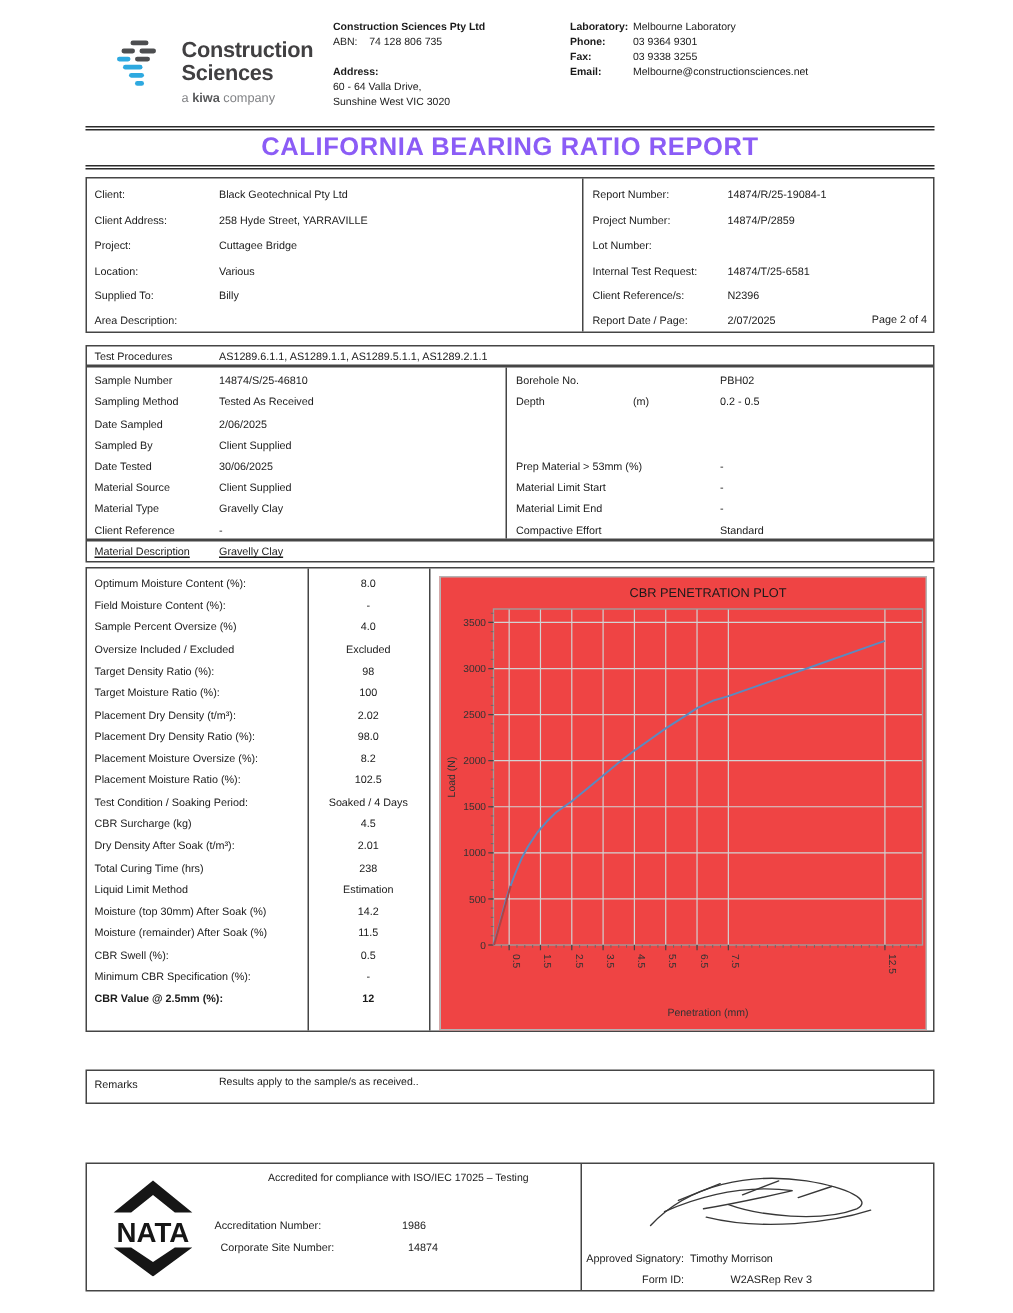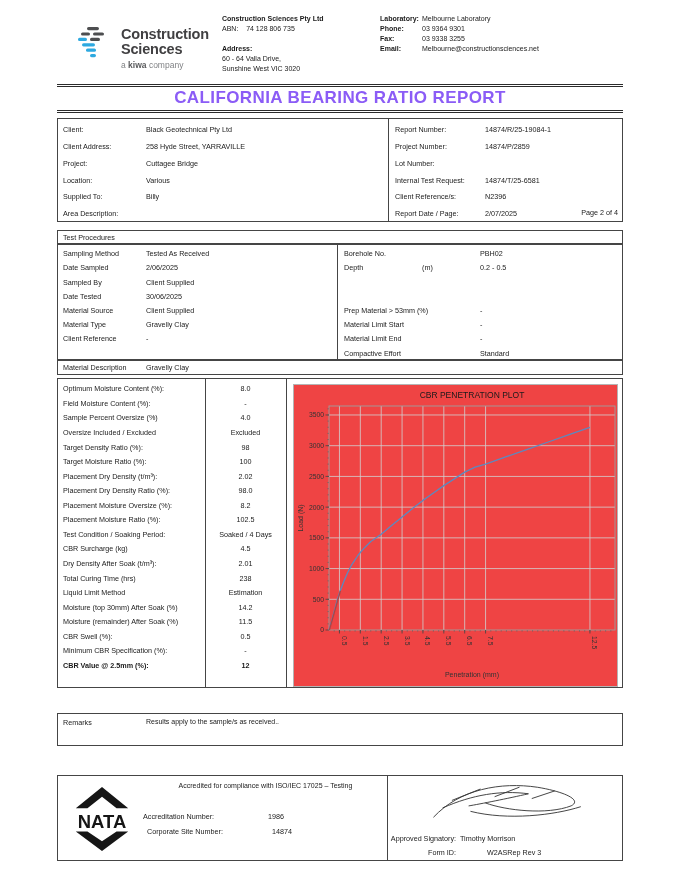--- a/index.html
+++ b/index.html
@@ -152,30 +152,34 @@
       </div>
       <div class="row">
         <span class="lbl">Report Date / Page:</span>
         <span class="val">2/07/2025</span>
       </div>
     </div>
   <span class="abs" style="right:4px;bottom:4px;font-size:7.2px;">Page 2 of 4</span>
 </div>
 
 <div class="box" style="left:57px;top:230px;width:566px;height:14px;">
-  <div class="row t-row" style="padding-top:2px;flex-direction:column;">
+  <div class="row t-row" style="padding-top:2px;">
     <span class="lbl" style="width:83px;padding-left:5px;">Test Procedures</span>
     <span class="val">AS1289.6.1.1, AS1289.1.1, AS1289.5.1.1, AS1289.2.1.1</span>
   </div>
 </div>
 
 <div class="box" style="left:57px;top:244px;width:566px;height:116px;">
   <div class="vline" style="left:279px;"></div>
   <div class="abs t-row sm-left" style="left:0;top:2px;width:279px;">
       <div class="row">
+        <span class="lbl">Sample Number</span>
+        <span class="val">14874/S/25-46810</span>
+      </div>
+      <div class="row">
         <span class="lbl">Sampling Method</span>
         <span class="val">Tested As Received</span>
       </div>
       <div class="row">
         <span class="lbl">Date Sampled</span>
         <span class="val">2/06/2025</span>
       </div>
       <div class="row">
         <span class="lbl">Sampled By</span>
         <span class="val">Client Supplied</span>
@@ -234,21 +238,21 @@
         <span class="val">-</span>
       </div>
       <div class="row">
         <span class="lbl">Compactive Effort</span>
         <span class="mid"></span>
         <span class="val">Standard</span>
       </div>
     </div>
 </div>
 <div class="box" style="left:57px;top:360px;width:566px;height:14.5px;">
-  <div class="row t-row" style="padding-top:2.2px;">
+  <div class="row t-row" style="padding-top:2.2px;text-decoration:underline;">
     <span class="lbl" style="width:83px;padding-left:5px;">Material Description</span>
     <span class="val">Gravelly Clay</span>
   </div>
 </div>
 
 <div class="box" style="left:57px;top:378px;width:566px;height:310px;">
   <div class="vline" style="left:147px;"></div>
   <div class="vline" style="left:228px;"></div>
   <div class="res-rows">
       <div class="row">
@@ -475,21 +479,21 @@
         <text x="30" y="63.08842567196927" font-size="6.8" fill="#333" font-family="Liberation Sans, sans-serif" text-anchor="end">3000</text>
         <line x1="31.5" y1="29.96982995063084" x2="35" y2="29.96982995063084" stroke="#444" stroke-width="0.8"></line>
         <text x="30" y="32.36982995063084" font-size="6.8" fill="#333" font-family="Liberation Sans, sans-serif" text-anchor="end">3500</text>
         <polyline points="35.0,245.0 39.2,230.3 43.4,214.3 45.4,208.1 49.6,197.1 53.8,187.2 58.0,179.3 64.2,170.0 70.5,162.7 76.8,156.5 87.2,149.2 97.6,140.6 108.1,132.0 118.5,123.4 128.9,115.4 139.4,108.0 149.8,100.6 160.3,93.9 170.7,87.1 181.1,82.2 191.6,79.1 212.4,71.7 233.3,64.4 254.2,57.0 275.1,49.6 295.9,42.3" fill="none" stroke="#5b8ac0" stroke-width="1.3" stroke-linejoin="round"></polyline>
         <polyline points="35.4,245.0 46.5,205.7" fill="none" stroke="#b04343" stroke-width="1.3" stroke-linejoin="round"></polyline>
         <text x="9" y="133" text-anchor="middle" font-size="7" fill="#333" font-family="Liberation Sans, sans-serif" transform="rotate(-90 9 133)">Load (N)</text>
         <text x="178" y="292" text-anchor="middle" font-size="7" fill="#333" font-family="Liberation Sans, sans-serif">Penetration (mm)</text>
       </svg></div>
 </div>
 
-<div class="box" style="left:57px;top:713px;width:566px;height:33px;">
+<div class="box" style="left:57px;top:713px;width:566px;height:23px;">
   <span class="remark-lbl">Remarks</span>
   <span class="remark-txt">Results apply to the sample/s as received..</span>
 </div>
 
 <div class="box" style="left:57px;top:775px;width:566px;height:86px;">
   <div class="vline" style="left:329px;"></div>
   <svg class="abs" style="left:10px;top:9px;" width="68" height="66" viewBox="0 0 70 68">
     <polygon points="35,2 62,24 50,24 35,12 20,24 8,24" fill="#161616"></polygon>
     <text x="35" y="44" text-anchor="middle" font-size="19" font-weight="800" font-family="Liberation Sans, sans-serif" fill="#161616" id="nata-logo-text">NATA</text>
     <polygon points="8,48 20,48 35,58 50,48 62,48 35,68" fill="#161616"></polygon>

